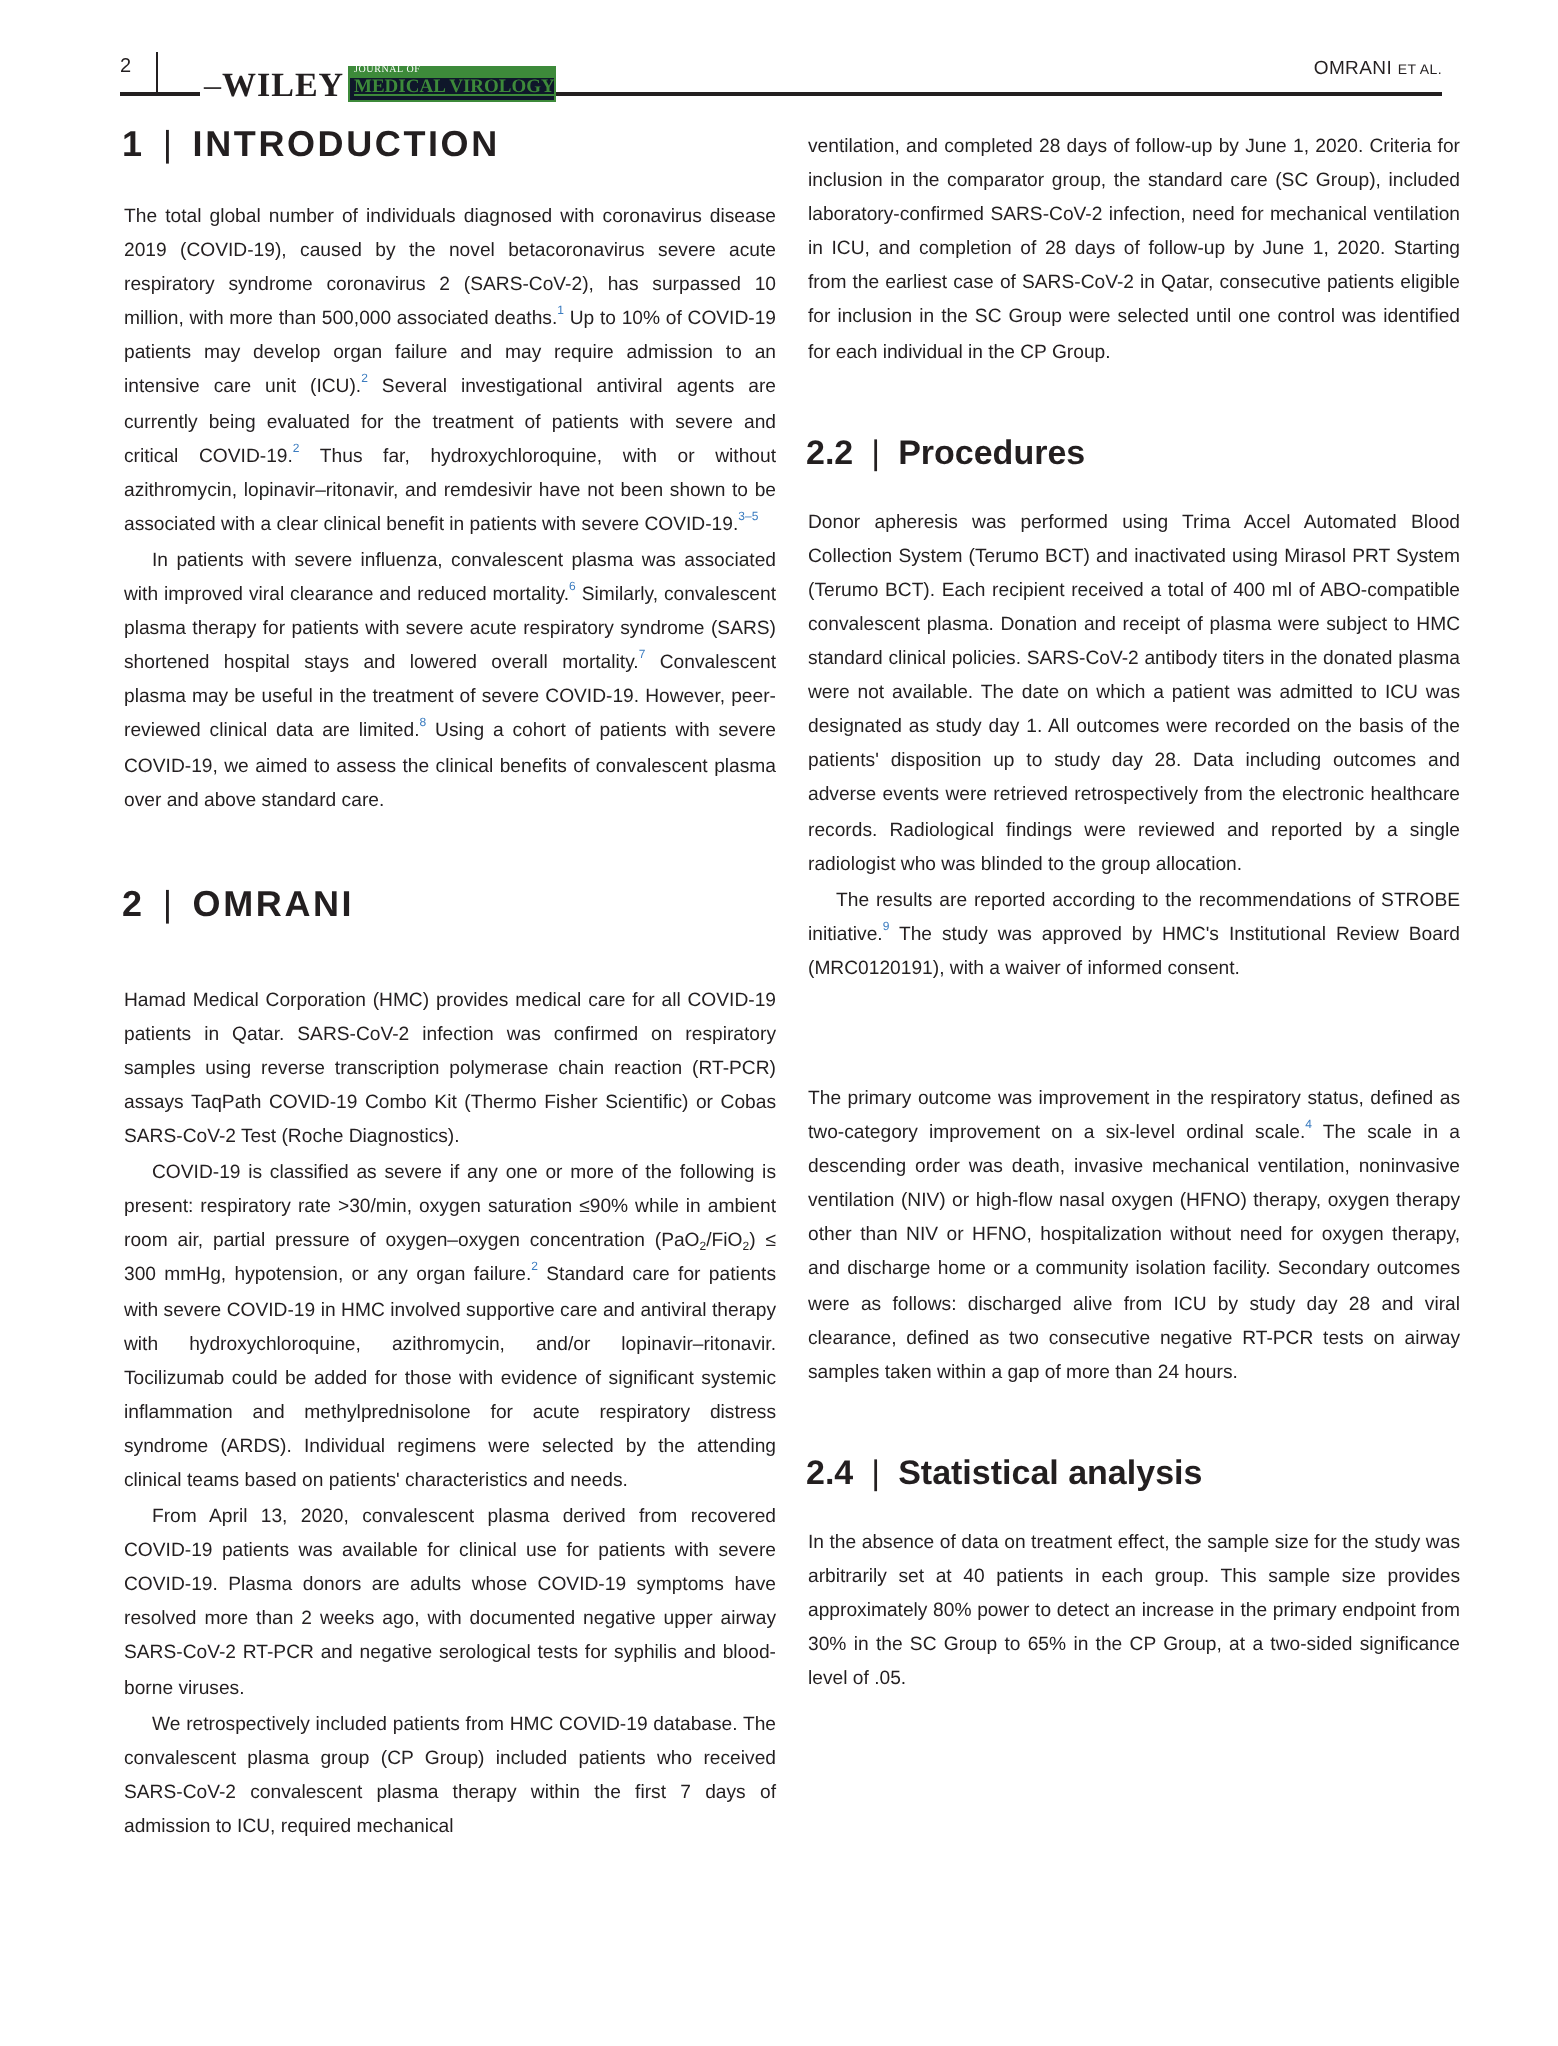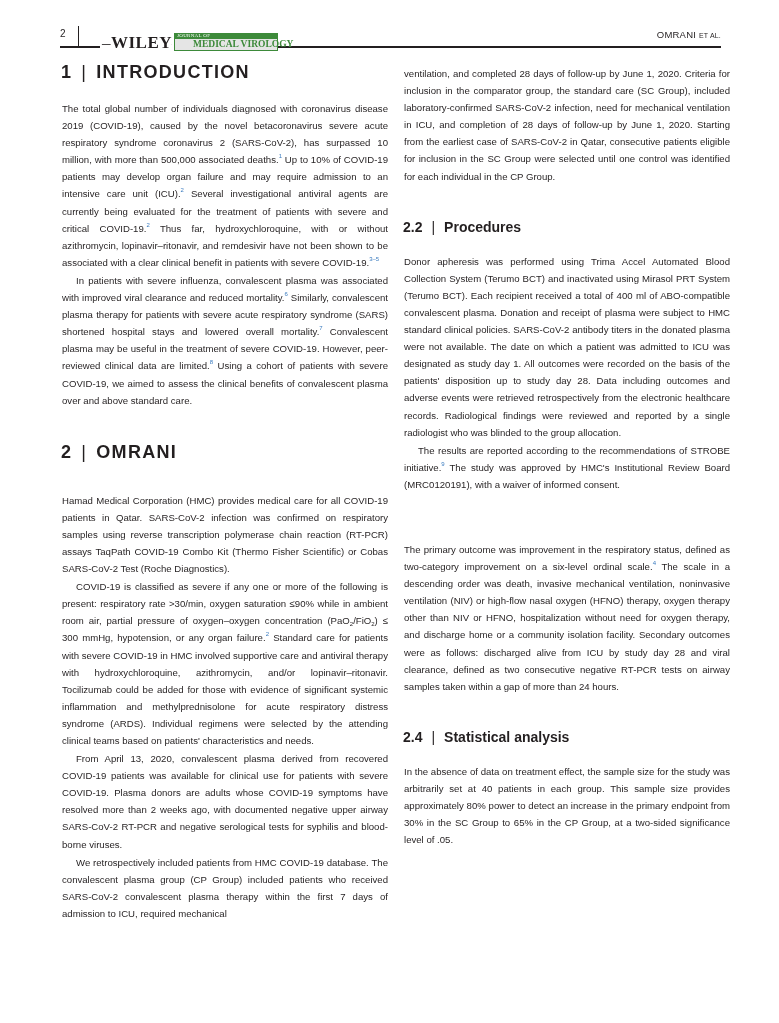--- a/index.html
+++ b/index.html
@@ -7,33 +7,33 @@
          font-family: "Liberation Sans", "DejaVu Sans", sans-serif; color: #231f20; }
   .header { position: absolute; left: 60px; top: 26px; width: 661px; height: 26px; }
   .page-num { position: absolute; left: 0; top: 2px; font-size: 10px; }
   .vbar { position: absolute; left: 18px; top: 0; width: 1px; height: 20px; background: #231f20; }
   .hline { position: absolute; left: 0; top: 20px; width: 661px; height: 1.5px; background: #231f20; }
   .wiley { position: absolute; left: 40px; top: 8px; background: #fff; padding: 0 2px;
            font-family: "Liberation Serif", "DejaVu Serif", serif; font-weight: bold; font-size: 17px; letter-spacing: 0.5px; color: #231f20; line-height: 18px; }
   .wiley .dash { font-weight: normal; }
   .journal { position: absolute; left: 112px; top: 7px; width: 104px; background: #fff; padding-left: 2px; }
   .journal .top { background: #3d8a3a; color: #fff; font-family: "Liberation Serif", serif; font-size: 5px; line-height: 6px; padding-left: 3px; letter-spacing: 0.3px; }
-  .journal .bottom { border: 1px solid #3d8a3a; border-top: none; color: #3d8a3a; font-family: "Liberation Serif", serif; font-weight: bold; font-size: 9.5px; line-height: 11px; padding-left: 18px; background: #e5e5e5; white-space: nowrap; }
+  .journal .bottom { border: 1px solid #3d8a3a; border-top: none; color: #3d8a3a; font-family: "Liberation Serif", serif; font-weight: bold; font-size: 9.5px; line-height: 11px; padding-left: 2px; background: #0f172a; white-space: nowrap; text-decoration: underline; }
   .running { position: absolute; right: 0; top: 3px; font-size: 9.5px; letter-spacing: 0.2px; background:#fff; }
   .running .sc { font-size: 7px; }
 
   .col { position: absolute; width: 328px; font-size: 9.6px; line-height: 17.1px; text-align: justify; }
   .col-left { left: 61px; top: 62px; }
   .col-right { left: 403px; top: 64px; }
   .col p { margin: 1px; }
   .col p.indent { text-indent: 14px; }
   sup { font-size: 6px; color: #3a7bbf; vertical-align: 5px; line-height: 0; }
   sub { font-size: 6px; vertical-align: -2px; line-height: 0; }
   .h1 { font-size: 18px; font-weight: bold; letter-spacing: 1.3px; margin: 0; line-height: 20px; }
-  .h2 { font-size: 14px; font-weight: bold; margin: 0; line-height: 20px; }
+  .h2 { font-size: 17px; font-weight: bold; margin: 0; line-height: 20px; }
   .sep { font-weight: normal; padding: 0 9px; }
 </style>
 </head>
 <body>
 
 <div class="header">
   <span class="page-num">2</span>
   <div class="vbar"></div>
   <div class="hline"></div>
   <div class="wiley"><span class="dash">–</span><span>WILEY</span><span class="dash">–</span></div>

